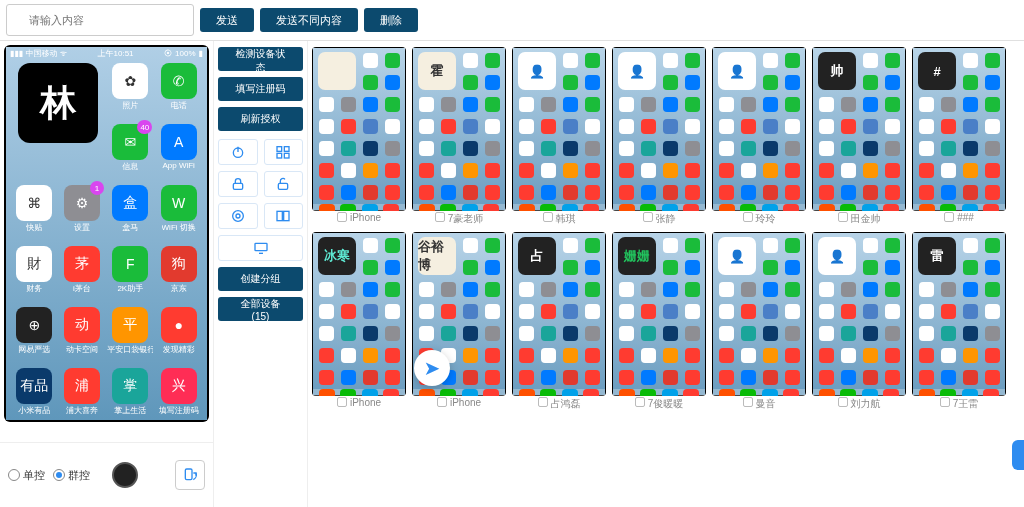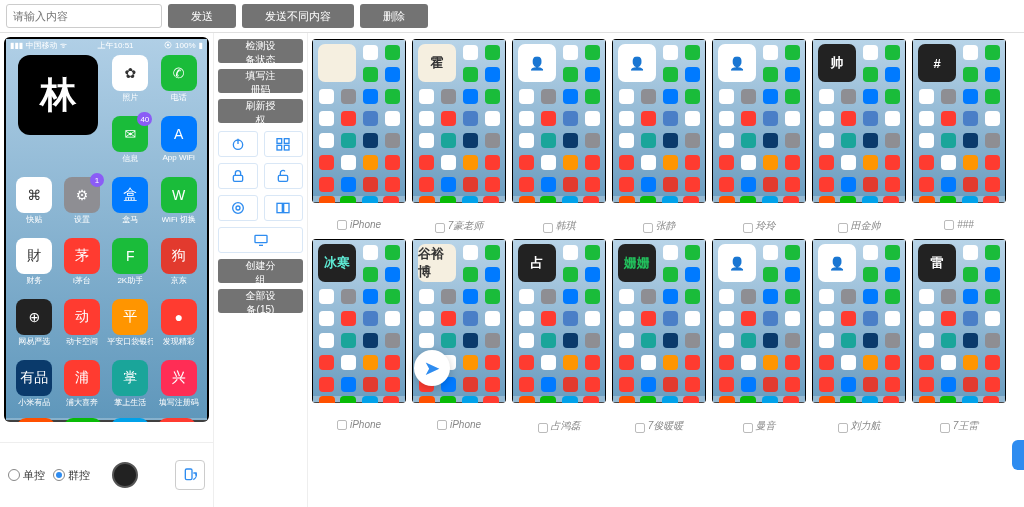--- a/index.html
+++ b/index.html
@@ -1,36 +1,36 @@
 <!DOCTYPE html>
 <html><head>
 <meta charset="utf-8">
 <style>
   * { box-sizing: border-box; margin: 0; padding: 0; }
   body { font-family: -apple-system, "Helvetica Neue", Arial, sans-serif; font-size: 11px; background: #fff; color: #333; width: 1024px; height: 507px; overflow: hidden; }
   .app { display: flex; flex-direction: column; height: 100%; }
   
   .topbar { display: flex; align-items: center; gap: 6px; padding: 4px 6px; border-bottom: 1px solid #e0e0e0; }
-  .topbar input { flex: 0 0 150px; height: 24px; border: 1px solid #ccc; border-radius: 3px; padding: 0 6px; font-size: 11px; }
-  .btn-primary { background: #737373; color: #fff; border: none; border-radius: 3px; height: 24px; padding: 0 23px; font-size: 11px; cursor: pointer; text-align: center; }
+  .topbar input { flex: 0 0 150px; height: 32px; border: 1px solid #ccc; border-radius: 3px; padding: 0 22px; font-size: 11px; }
+  .btn-primary { background: #0c4a6e; color: #fff; border: none; border-radius: 3px; height: 24px; padding: 0 16px; font-size: 11px; cursor: pointer; text-align: center; }
   
   .main { flex: 1; display: flex; overflow: hidden; }
   
   .preview-col { flex: 0 0 214px; display: flex; flex-direction: column; border-right: 1px solid #eee; gap: 16px; }
   .phone-frame { background: #000; margin: 4px; border-radius: 6px; overflow: hidden; height: 404px; position: relative; }
   .phone-screen { position: absolute; inset: 2px; background: linear-gradient(180deg,#b0cfe6 0%,#5f97bb 100%); display: flex; flex-direction: column; }
   .status-bar { height: 14px; display: flex; justify-content: space-between; align-items: center; padding: 0 4px; font-size: 8px; color: #fff; }
   .status-bar .right { display: flex; gap: 3px; align-items: center; }
   .app-grid-big { flex: 1; display: grid; grid-template-columns: repeat(4, 1fr); grid-auto-rows: 58px; gap: 3px 3px; padding: 4px 6px 0 6px; }
   .app-item { display: flex; flex-direction: column; align-items: center; justify-content: flex-start; gap: 1px; }
   .app-icon { width: 36px; height: 36px; border-radius: 8px; display: flex; align-items: center; justify-content: center; font-size: 14px; color: #fff; position: relative; }
   .widget-wrap { grid-column: span 2; grid-row: span 2; display: flex; flex-direction: column; align-items: center; }
   .widget { width: 80px; height: 80px; border-radius: 12px; background: #000; color: #fff; display: flex; align-items: center; justify-content: center; font-size: 36px; font-weight: bold; }
   .app-label { font-size: 8px; color: #fff; text-align: center; white-space: nowrap; max-width: 46px; overflow: hidden; }
-  .badge { position: absolute; top: -4px; right: -4px; background: #8b5cf6; color: #fff; border-radius: 8px; min-width: 14px; height: 14px; font-size: 8px; display: flex; align-items: center; justify-content: center; padding: 0 3px; }
+  .badge { position: absolute; top: -4px; right: -4px; background: #d946ef; color: #fff; border-radius: 8px; min-width: 14px; height: 14px; font-size: 8px; display: flex; align-items: center; justify-content: center; padding: 0 3px; }
   .dock { height: 54px; background: rgba(255,255,255,.25); display: flex; justify-content: space-around; align-items: center; padding: 0 6px; }
   .dock .app-icon { width: 38px; height: 38px; border-radius: 9px; }
   .preview-footer { display: flex; align-items: center; gap: 8px; padding: 17px 8px; border-top: 1px solid #eee; }
   .radio { display: flex; align-items: center; gap: 3px; font-size: 11px; cursor: pointer; }
   .radio .dot { width: 12px; height: 12px; border-radius: 50%; border: 1px solid #888; display: inline-flex; align-items: center; justify-content: center; }
   .radio.active .dot::after { content: ""; width: 6px; height: 6px; border-radius: 50%; background: #2e8cf0; }
   .home-btn { width: 26px; height: 26px; border-radius: 50%; border: 2px solid #555; background: #222; margin: 0 auto; }
   .rotate-btn { width: 30px; height: 30px; border: 1px solid #ccc; border-radius: 4px; display: flex; align-items: center; justify-content: center; margin-left: auto; cursor: pointer; }
   
   .tools-col { flex: 0 0 94px; padding: 6px 4px; display: flex; flex-direction: column; gap: 6px; border-right: 1px solid #eee; }
@@ -44,21 +44,21 @@
   .device { flex: 0 0 94px; display: flex; flex-direction: column; align-items: center; }
   .thumb-frame { width: 94px; height: 164px; background: #000; border-radius: 4px; position: relative; overflow: hidden; cursor: pointer; }
   .thumb-screen { position: absolute; inset: 1px; background: linear-gradient(180deg,#b8d4e8 0%,#6a9cbf 100%); display: flex; flex-direction: column; }
   .thumb-status { height: 6px; }
   .thumb-grid { flex: 1; display: grid; grid-template-columns: repeat(4, 1fr); grid-auto-rows: 20px; gap: 2px 2px; padding: 2px 3px; }
   .thumb-widget-wrap { grid-column: span 2; grid-row: span 2; display: flex; align-items: center; justify-content: center; }
   .thumb-widget { width: 38px; height: 38px; border-radius: 7px; display: flex; align-items: center; justify-content: center; font-size: 13px; font-weight: bold; }
   .ticon { width: 15px; height: 15px; border-radius: 4px; margin: auto; }
   .thumb-dock { height: 20px; background: rgba(255,255,255,.28); display: flex; justify-content: space-around; align-items: center; padding: 0 3px; }
   .tdock { width: 16px; height: 16px; border-radius: 4px; }
-  .device-label { display: flex; align-items: flex-end; gap: 3px; margin-top: 16px; font-size: 10px; color: #888; font-style: italic; }
+  .device-label { display: flex; align-items: flex-start; gap: 3px; margin-top: 1px; font-size: 10px; color: #888; }
   .chk { width: 10px; height: 10px; border: 1px solid #bbb; border-radius: 2px; }
   
   .c-green { background:#1abc3a; } .c-white { background:#fff; color:#333 !important; }
   .c-red { background:#ff3b30; } .c-blue { background:#007aff; } .c-orange { background:#ff9500; }
   .c-dark { background:#222; } .c-grey { background:#8e8e93; }
   .c-teal { background:#1aa59a; } .c-pink { background:#ff2d55; } .c-cream { background:#f5efe0; color:#333 !important; } .c-dblue { background:#0a3a6b; } .c-ali { background:#00a1e9; }
   .c-tao { background:#ff5000; } .c-wc { background:#09bb07; } .c-jd { background:#e23a2e; }
   .c-nav { background:#4a7fc7; }
   
   .float-help { position: absolute; right: 0; top: 440px; width: 12px; height: 30px; background: #2e8cf0; border-radius: 6px 0 0 6px; }

